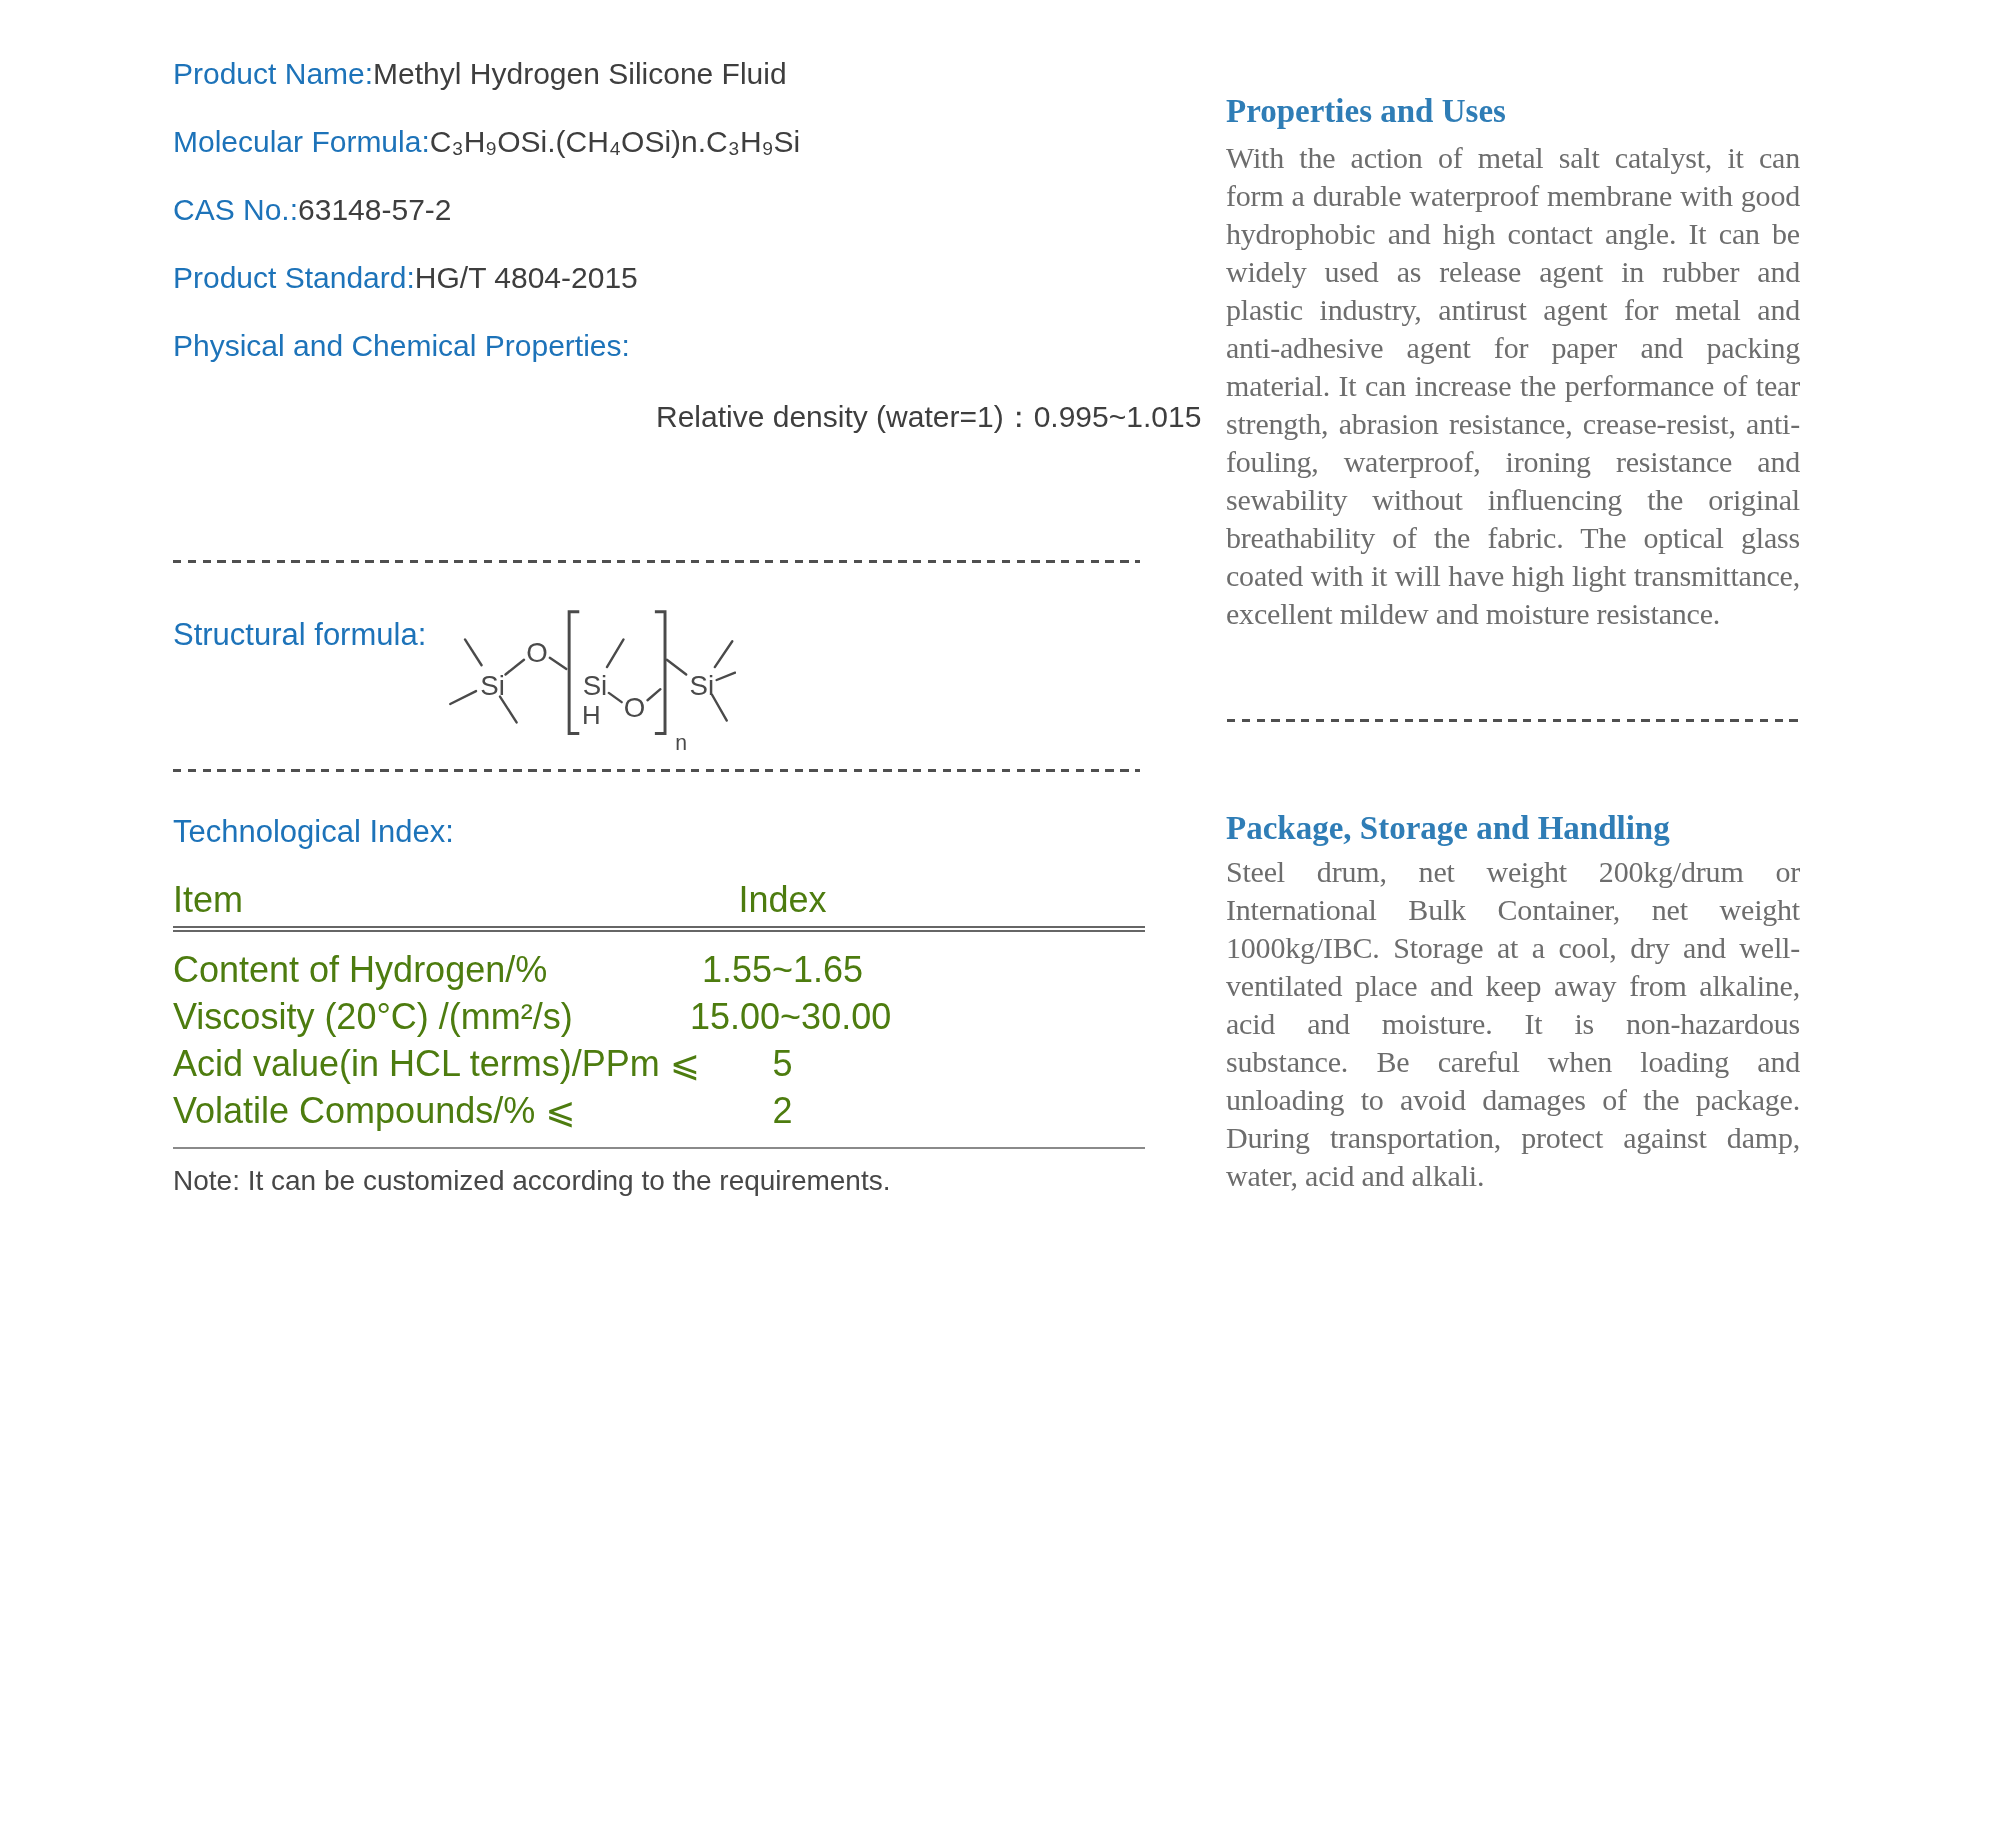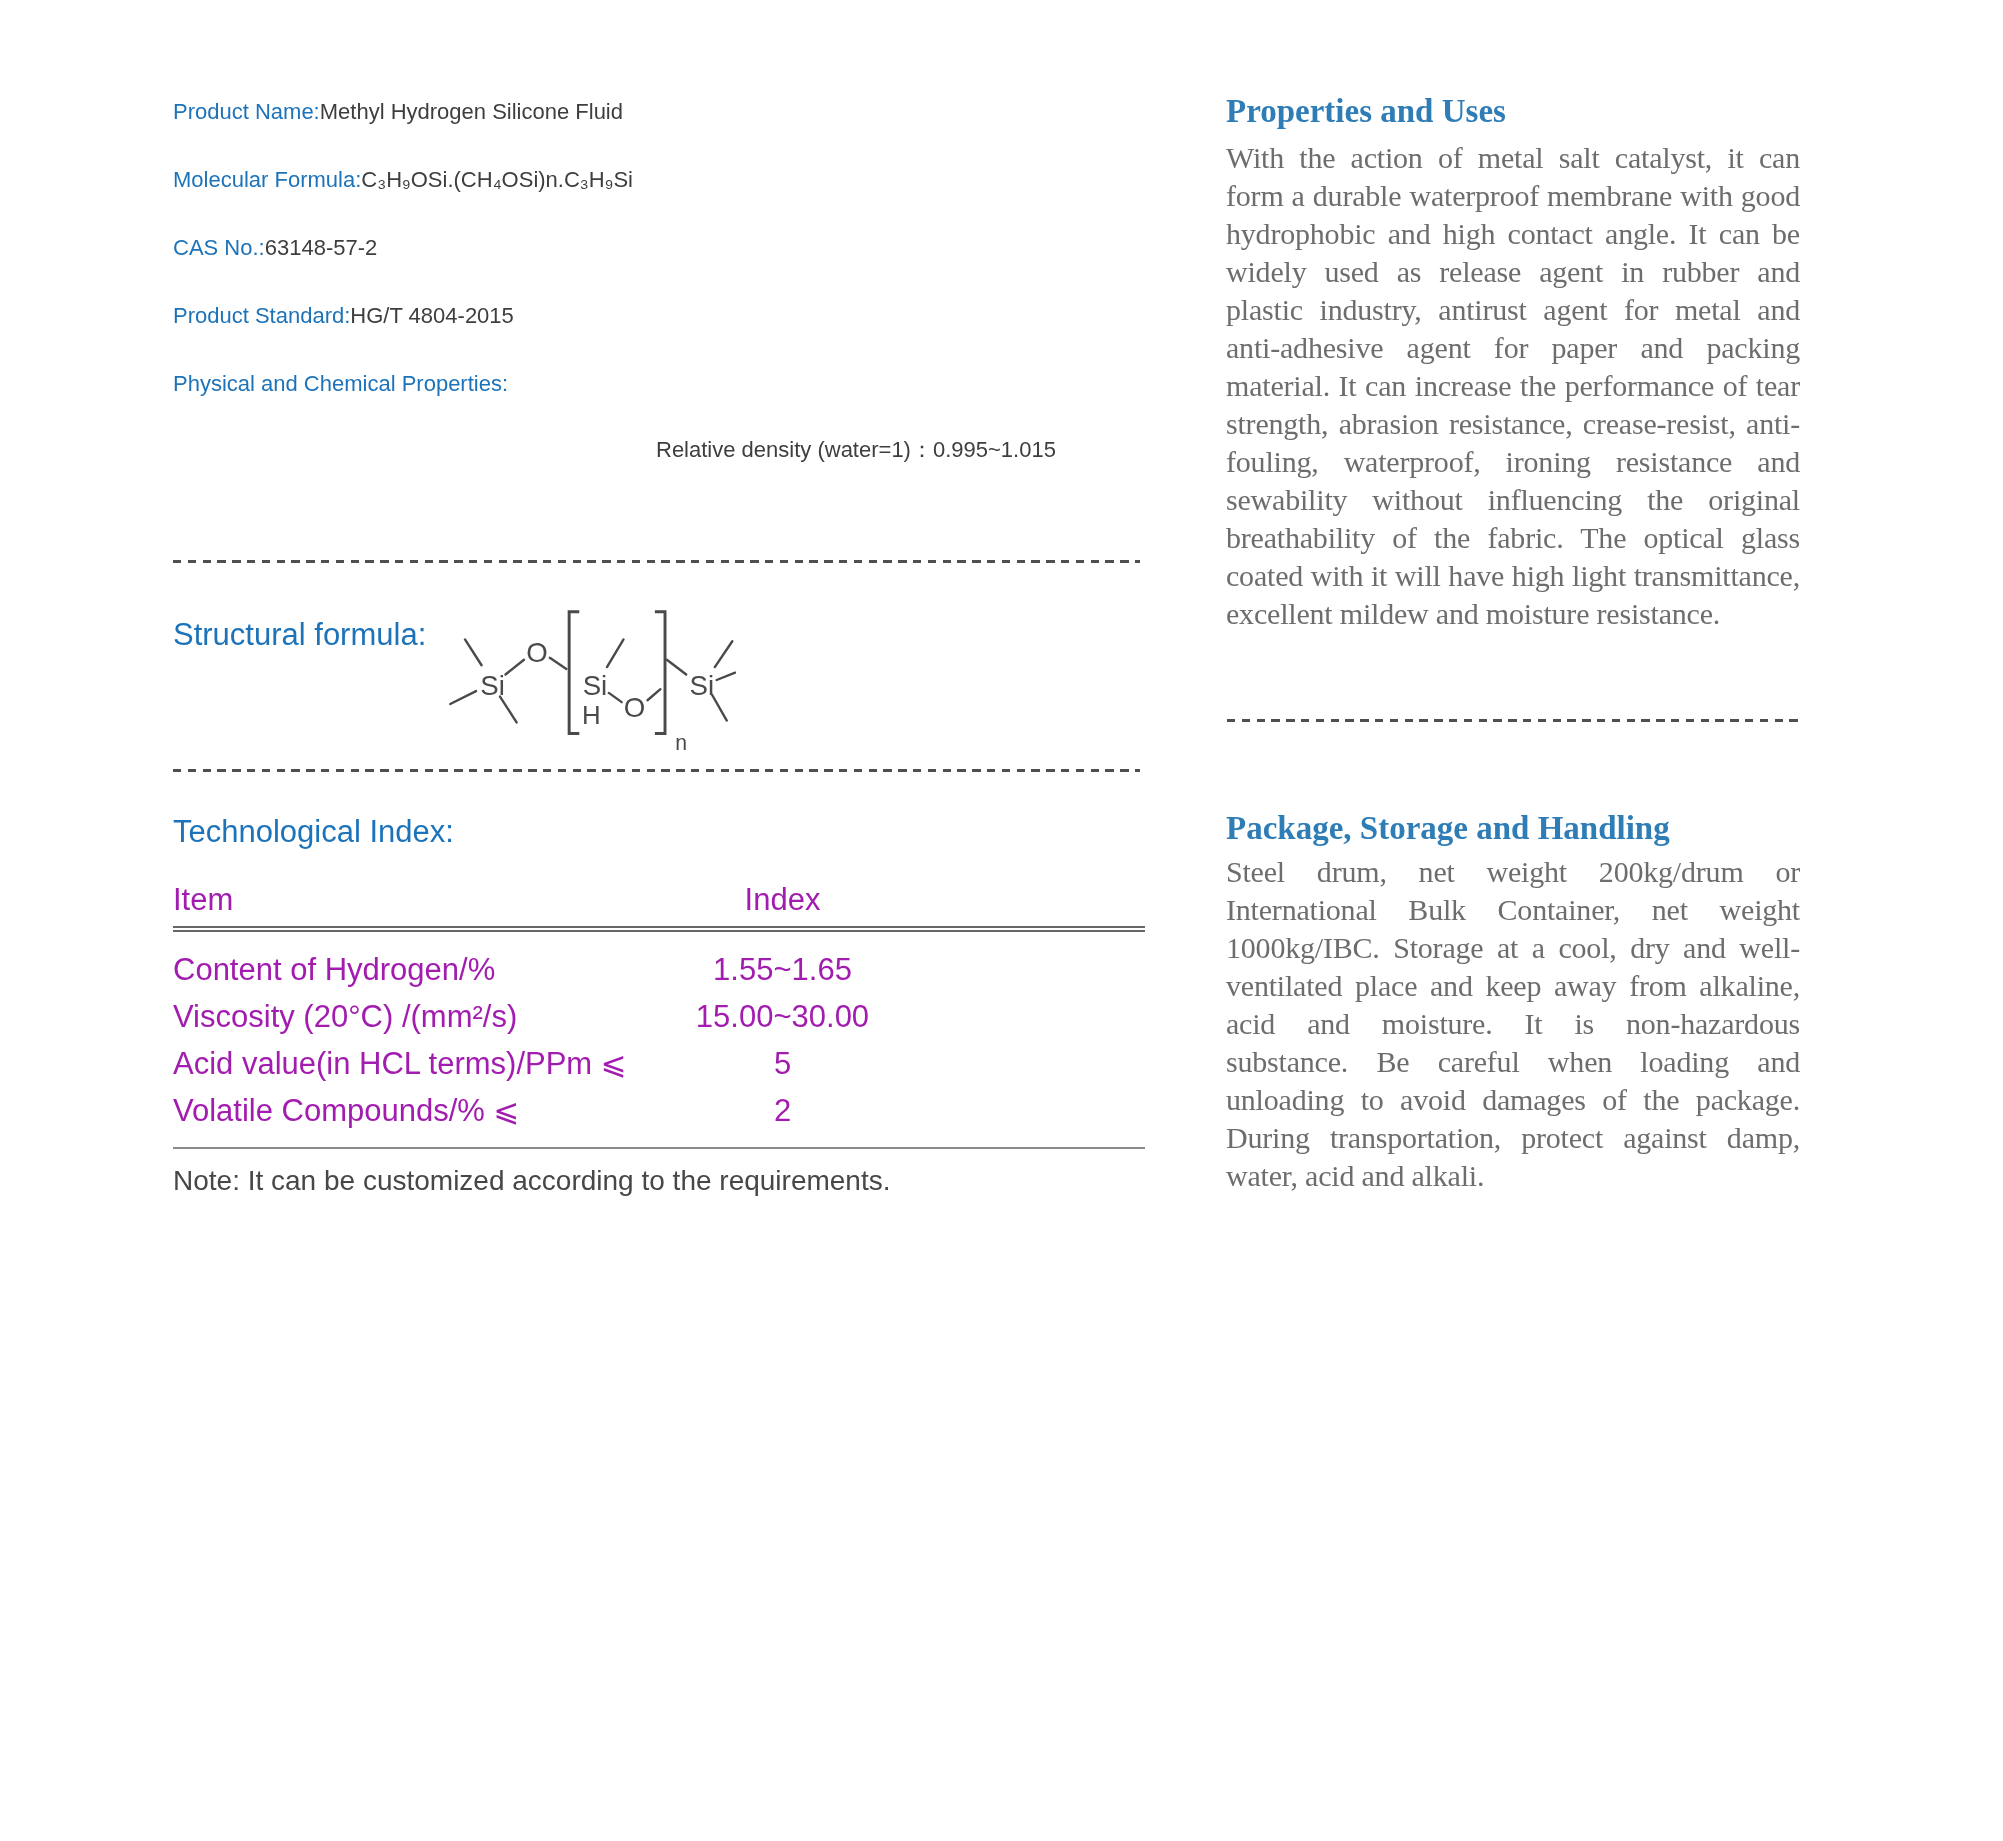--- a/index.html
+++ b/index.html
@@ -14,22 +14,22 @@
 
   
   .fields {
     position: absolute;
     left: 173px; top: 57px;
     width: 1061px;
   }
   .field-row {
     height: 68px;
     display: flex;
-    align-items: flex-end;
-    font-size: 22px;
+    align-items: flex-start;
+    font-size: 30px;
     white-space: nowrap;
   }
   .lbl { color: #1d73b9; }
   .val { color: #3e3e3e; }
   .val.gap { margin-left: 0.3em; }
   .val.indent { margin-left: 483px; }
 
   .dash {
     position: absolute;
     height: 2.8px;
@@ -52,22 +52,22 @@
     font-family: "Liberation Sans", "DejaVu Sans", sans-serif;
     fill: #4a4a4a;
   }
   .sf-art .bond { stroke: #4a4a4a; stroke-width: 2.6; stroke-linecap: round; }
   .sf-art .bracket { stroke: #4a4a4a; stroke-width: 3.2; fill: none; }
 
   .ti-table {
     position: absolute;
     left: 173px; top: 879px;
     width: 972px;
-    font-size: 31px;
-    color: #a21caf;
+    font-size: 36px;
+    color: #4d7c0f;
   }
   .t-row { display: flex; align-items: center; }
   .t-head { height: 41px; }
   .t-body-row { height: 47px; }
   .c1 { width: 517px; white-space: nowrap; }
   .c2 { width: 185px; text-align: center; white-space: nowrap; }
   .t-doublerule {
     margin-top: 5.5px;
     height: 0;
     border-top: 6.5px double #666666;

